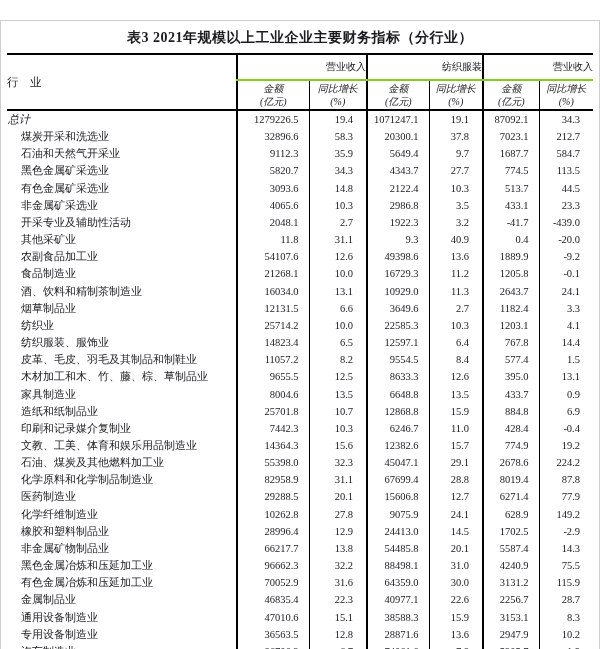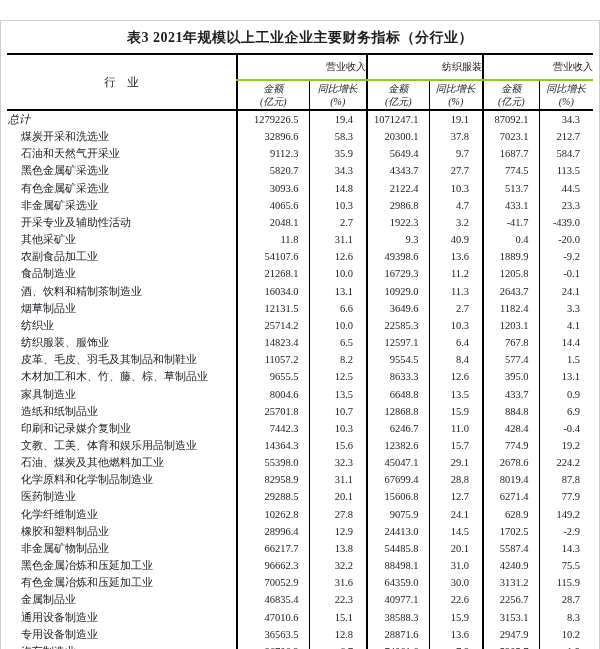--- a/index.html
+++ b/index.html
@@ -28,21 +28,21 @@
     border-collapse: collapse;
     table-layout: fixed;
     width: 586px;
     margin: 0 6px;
     border-top: 2px solid #000;
   }
   thead th { font-weight: normal; vertical-align: middle; }
   th.ind-head {
     font-size: 11.5px;
     border-bottom: 2px solid #000;
-    text-align: center;
+    text-align: left;
   }
   th.grp {
     font-size: 10px;
     height: 26px;
     border-bottom: 2px solid #84cc16;
     text-align: right;
   }
   th.sub {
     font-size: 10px;
     height: 30px;
@@ -162,21 +162,21 @@
           <td class="num amt bl2">2122.4</td>
           <td class="num gro bl1">10.3</td>
           <td class="num amt bl2">513.7</td>
           <td class="num gro bl1">44.5</td>
         </tr>
         <tr>
           <td class="industry">非金属矿采选业</td>
           <td class="num amt bl2">4065.6</td>
           <td class="num gro bl1">10.3</td>
           <td class="num amt bl2">2986.8</td>
-          <td class="num gro bl1">4.7</td>
+          <td class="num gro bl1">3.5</td>
           <td class="num amt bl2">433.1</td>
           <td class="num gro bl1">23.3</td>
         </tr>
         <tr>
           <td class="industry">开采专业及辅助性活动</td>
           <td class="num amt bl2">2048.1</td>
           <td class="num gro bl1">2.7</td>
           <td class="num amt bl2">1922.3</td>
           <td class="num gro bl1">3.2</td>
           <td class="num amt bl2">-41.7</td>

